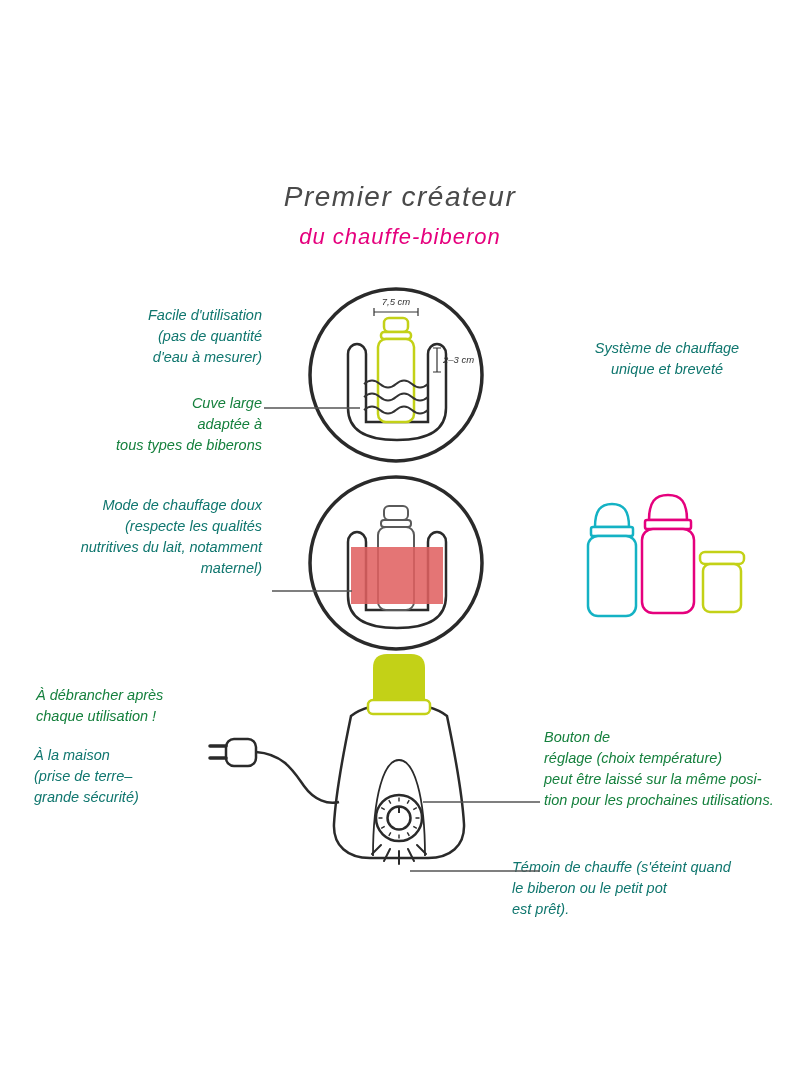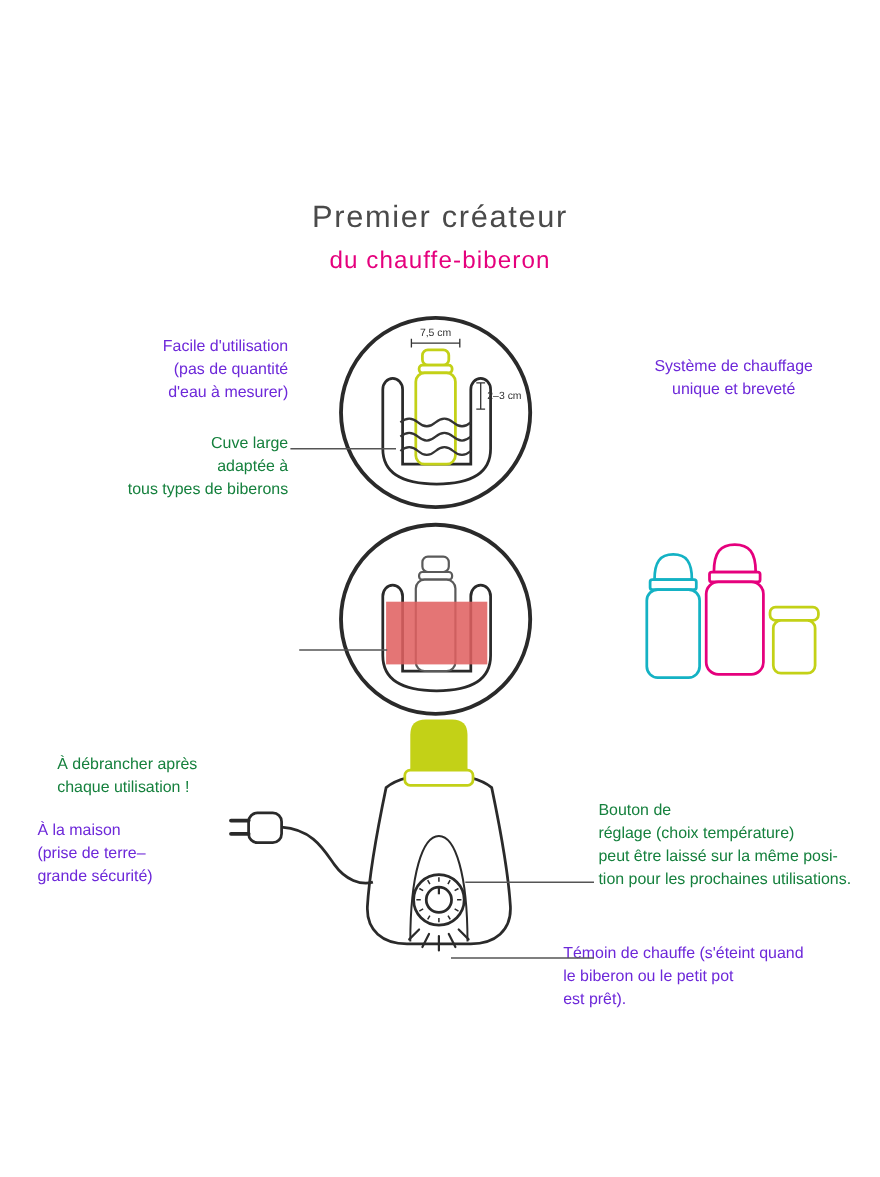--- a/index.html
+++ b/index.html
@@ -1,56 +1,60 @@
 <!DOCTYPE html>
 <html><head>
 <meta charset="utf-8">
 <style>
   html,body { margin:0; padding:0; background:#ffffff; }
   .page {
     position:relative; width:800px; height:1070px; background:#ffffff;
-    font-family:"Liberation Sans", sans-serif; overflow:hidden;
+    font-family:"Liberation Sans", sans-serif; overflow:hidden;font-style:italic;
   }
   .title1 {
     position:absolute; left:0; top:181px; width:800px; text-align:center;
     font-size:28px; letter-spacing:1.5px; color:#4a4a4a;
   }
   .title2 {
     position:absolute; left:0; top:224px; width:800px; text-align:center;
     font-size:22px; letter-spacing:1px; color:#e5007d;
   }
   .note {
     position:absolute; white-space:pre-line; font-size:14.5px;
-    line-height:21px; color:#6d28d9;
+    line-height:21px; color:#0f766e;
   }
   .pink { color:#15803d; }
   .right { text-align:right; }
-  .center { text-align:center; }
+  .center { text-align:center;margin-top:15px; }
   .art { position:absolute; left:0; top:0; }
   .art text { font-family:"Liberation Sans", sans-serif; font-size:9.5px; fill:#333333; }
 </style>
 </head>
 <body>
 
 <div class="page">
 
   <div class="title1">Premier créateur</div>
   <div class="title2">du chauffe-biberon</div>
 
   <div class="note right" style="left:42px;  top:305px; width:220px;">Facile d'utilisation
 (pas de quantité
 d'eau à mesurer)</div>
   <div class="note right pink" style="left:42px;  top:393px; width:220px;">Cuve large
 adaptée à
 tous types de biberons</div>
   <div class="note center" style="left:567px; top:323px; width:200px;">Système de chauffage
 unique et breveté</div>
 
+  <div class="note right" style="left:28px;  top:495px; width:234px;">Mode de chauffage doux
+(respecte les qualités
+nutritives du lait, notamment
+maternel)</div>
 
-  <div class="note pink" style="left:36px;  top:685px;margin-left:16px;">À débrancher après
+  <div class="note pink" style="left:36px;  top:685px;">À débrancher après
 chaque utilisation !</div>
   <div class="note" style="left:34px;  top:745px;">À la maison
 (prise de terre–
 grande sécurité)</div>
   <div class="note pink" style="left:544px; top:727px; width:252px;">Bouton de
 réglage (choix température)
 peut être laissé sur la même posi-
 tion pour les prochaines utilisations.</div>
   <div class="note" style="left:512px; top:824px; width:252px;margin-top:33px;">Témoin de chauffe (s'éteint quand
 le biberon ou le petit pot

